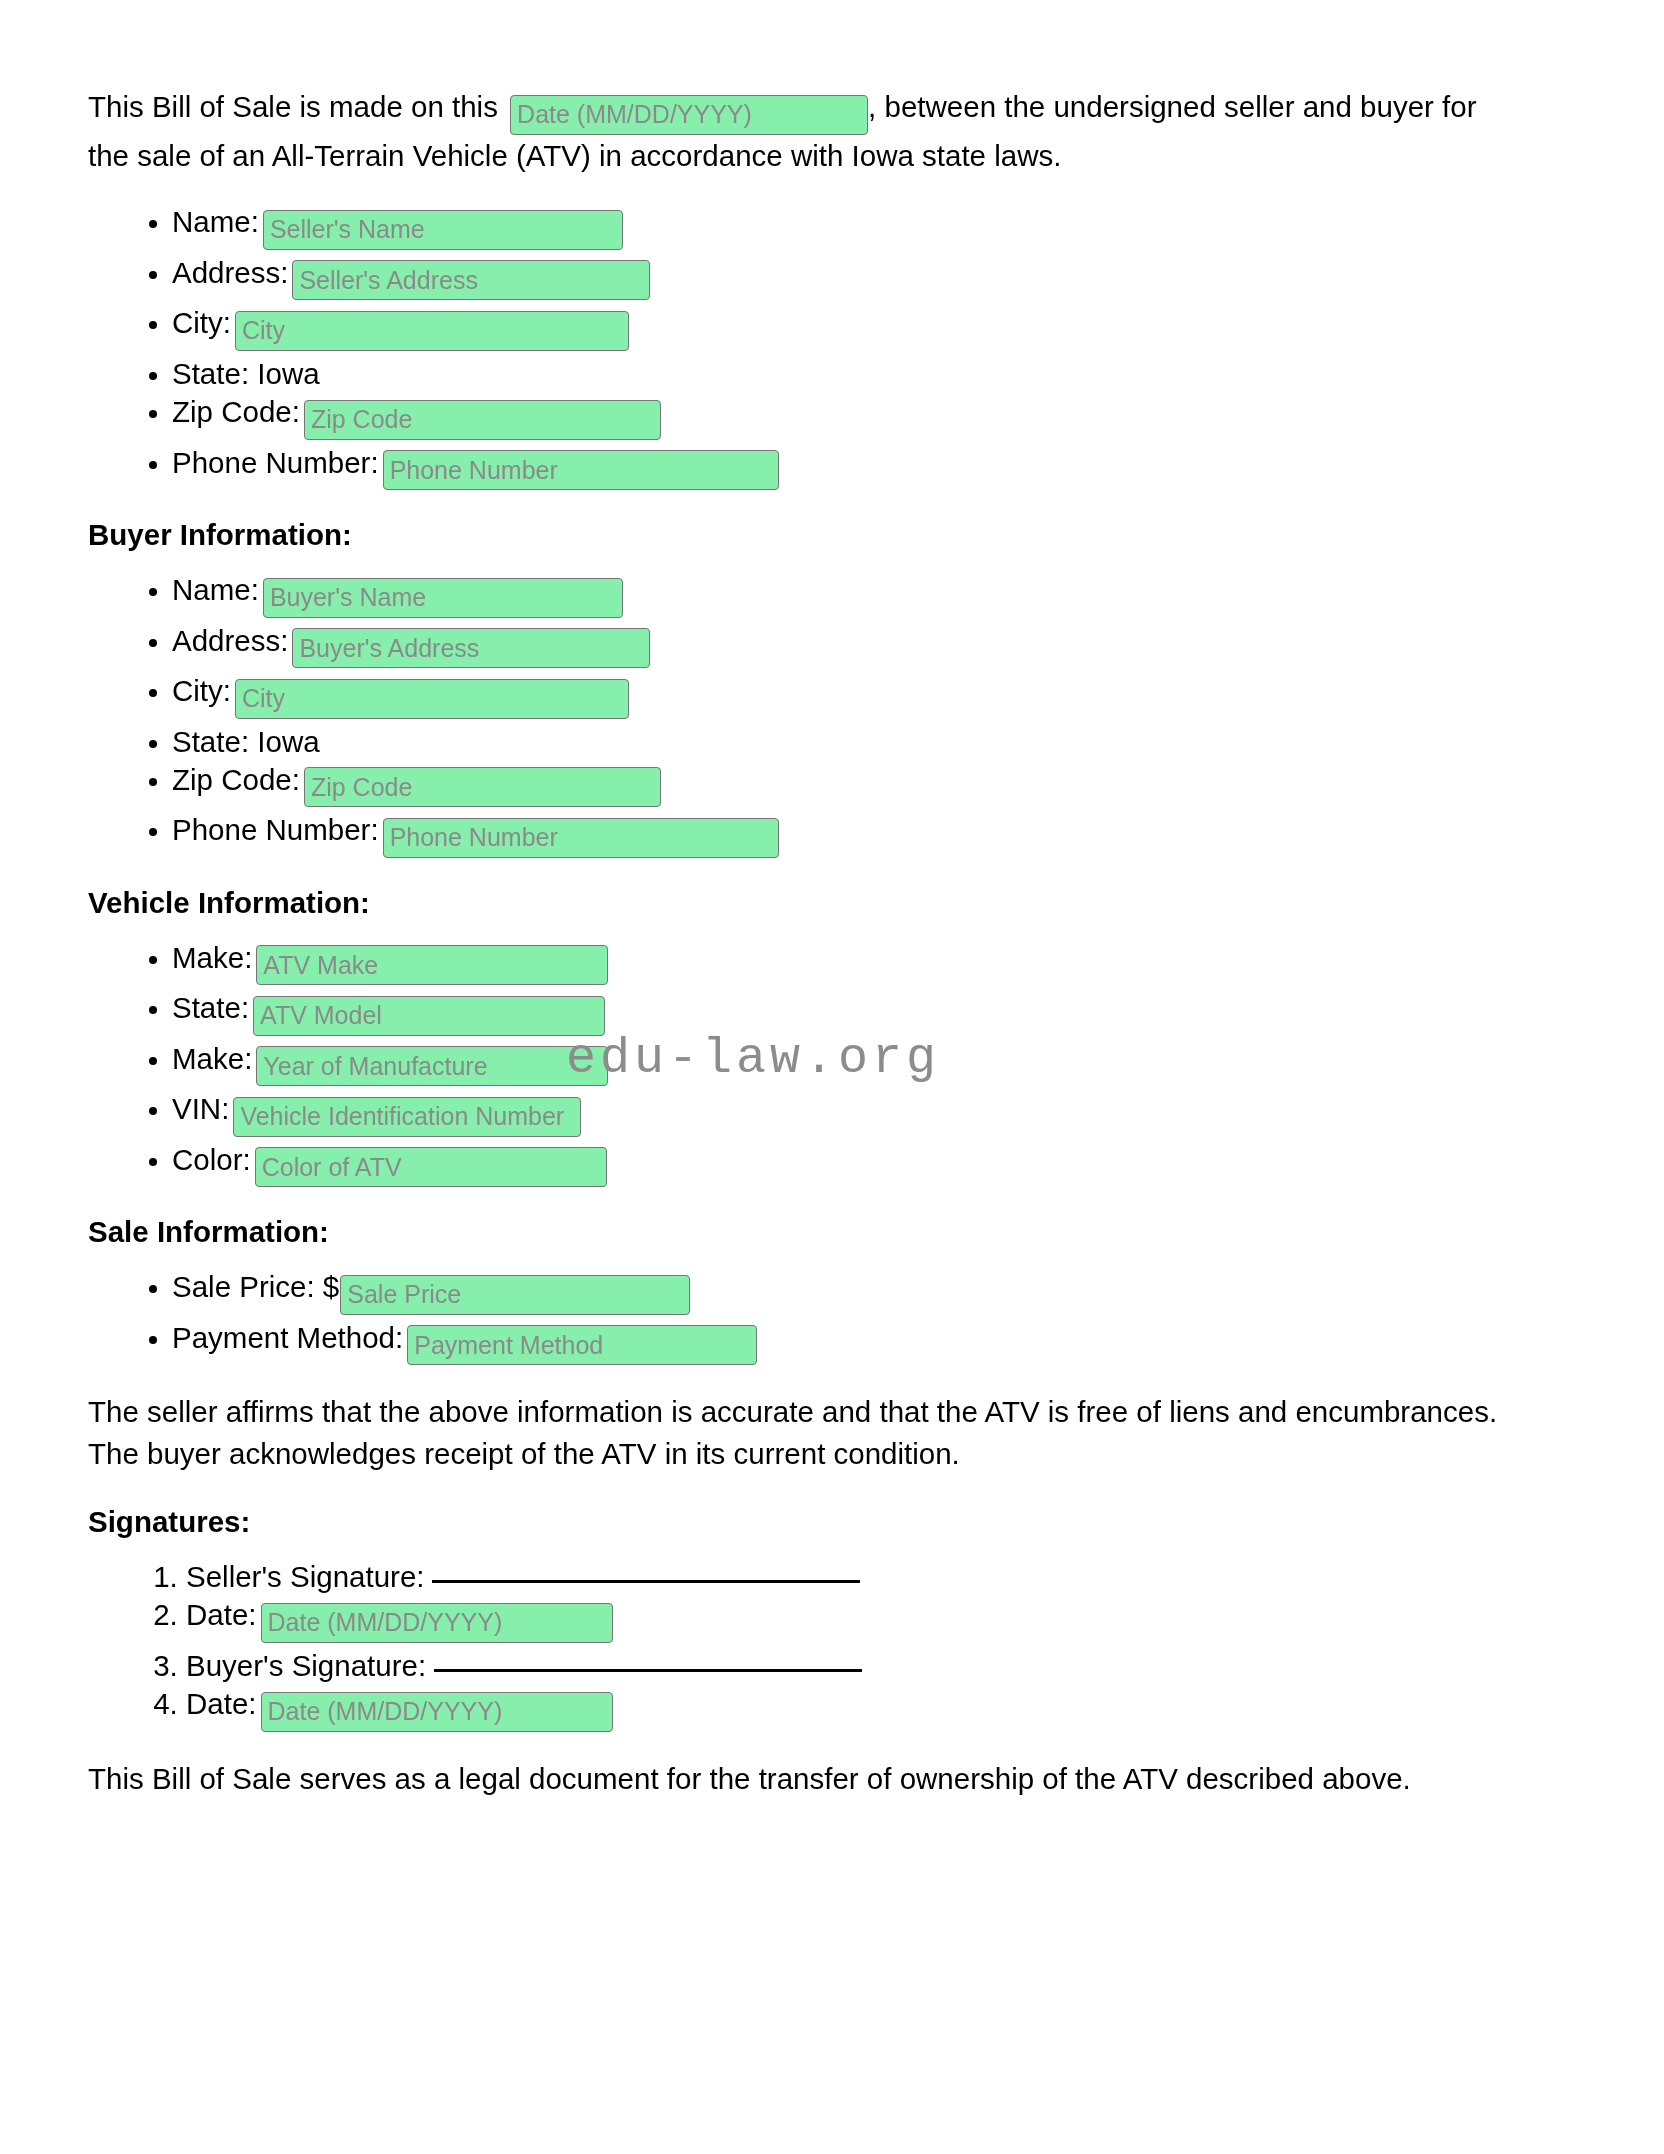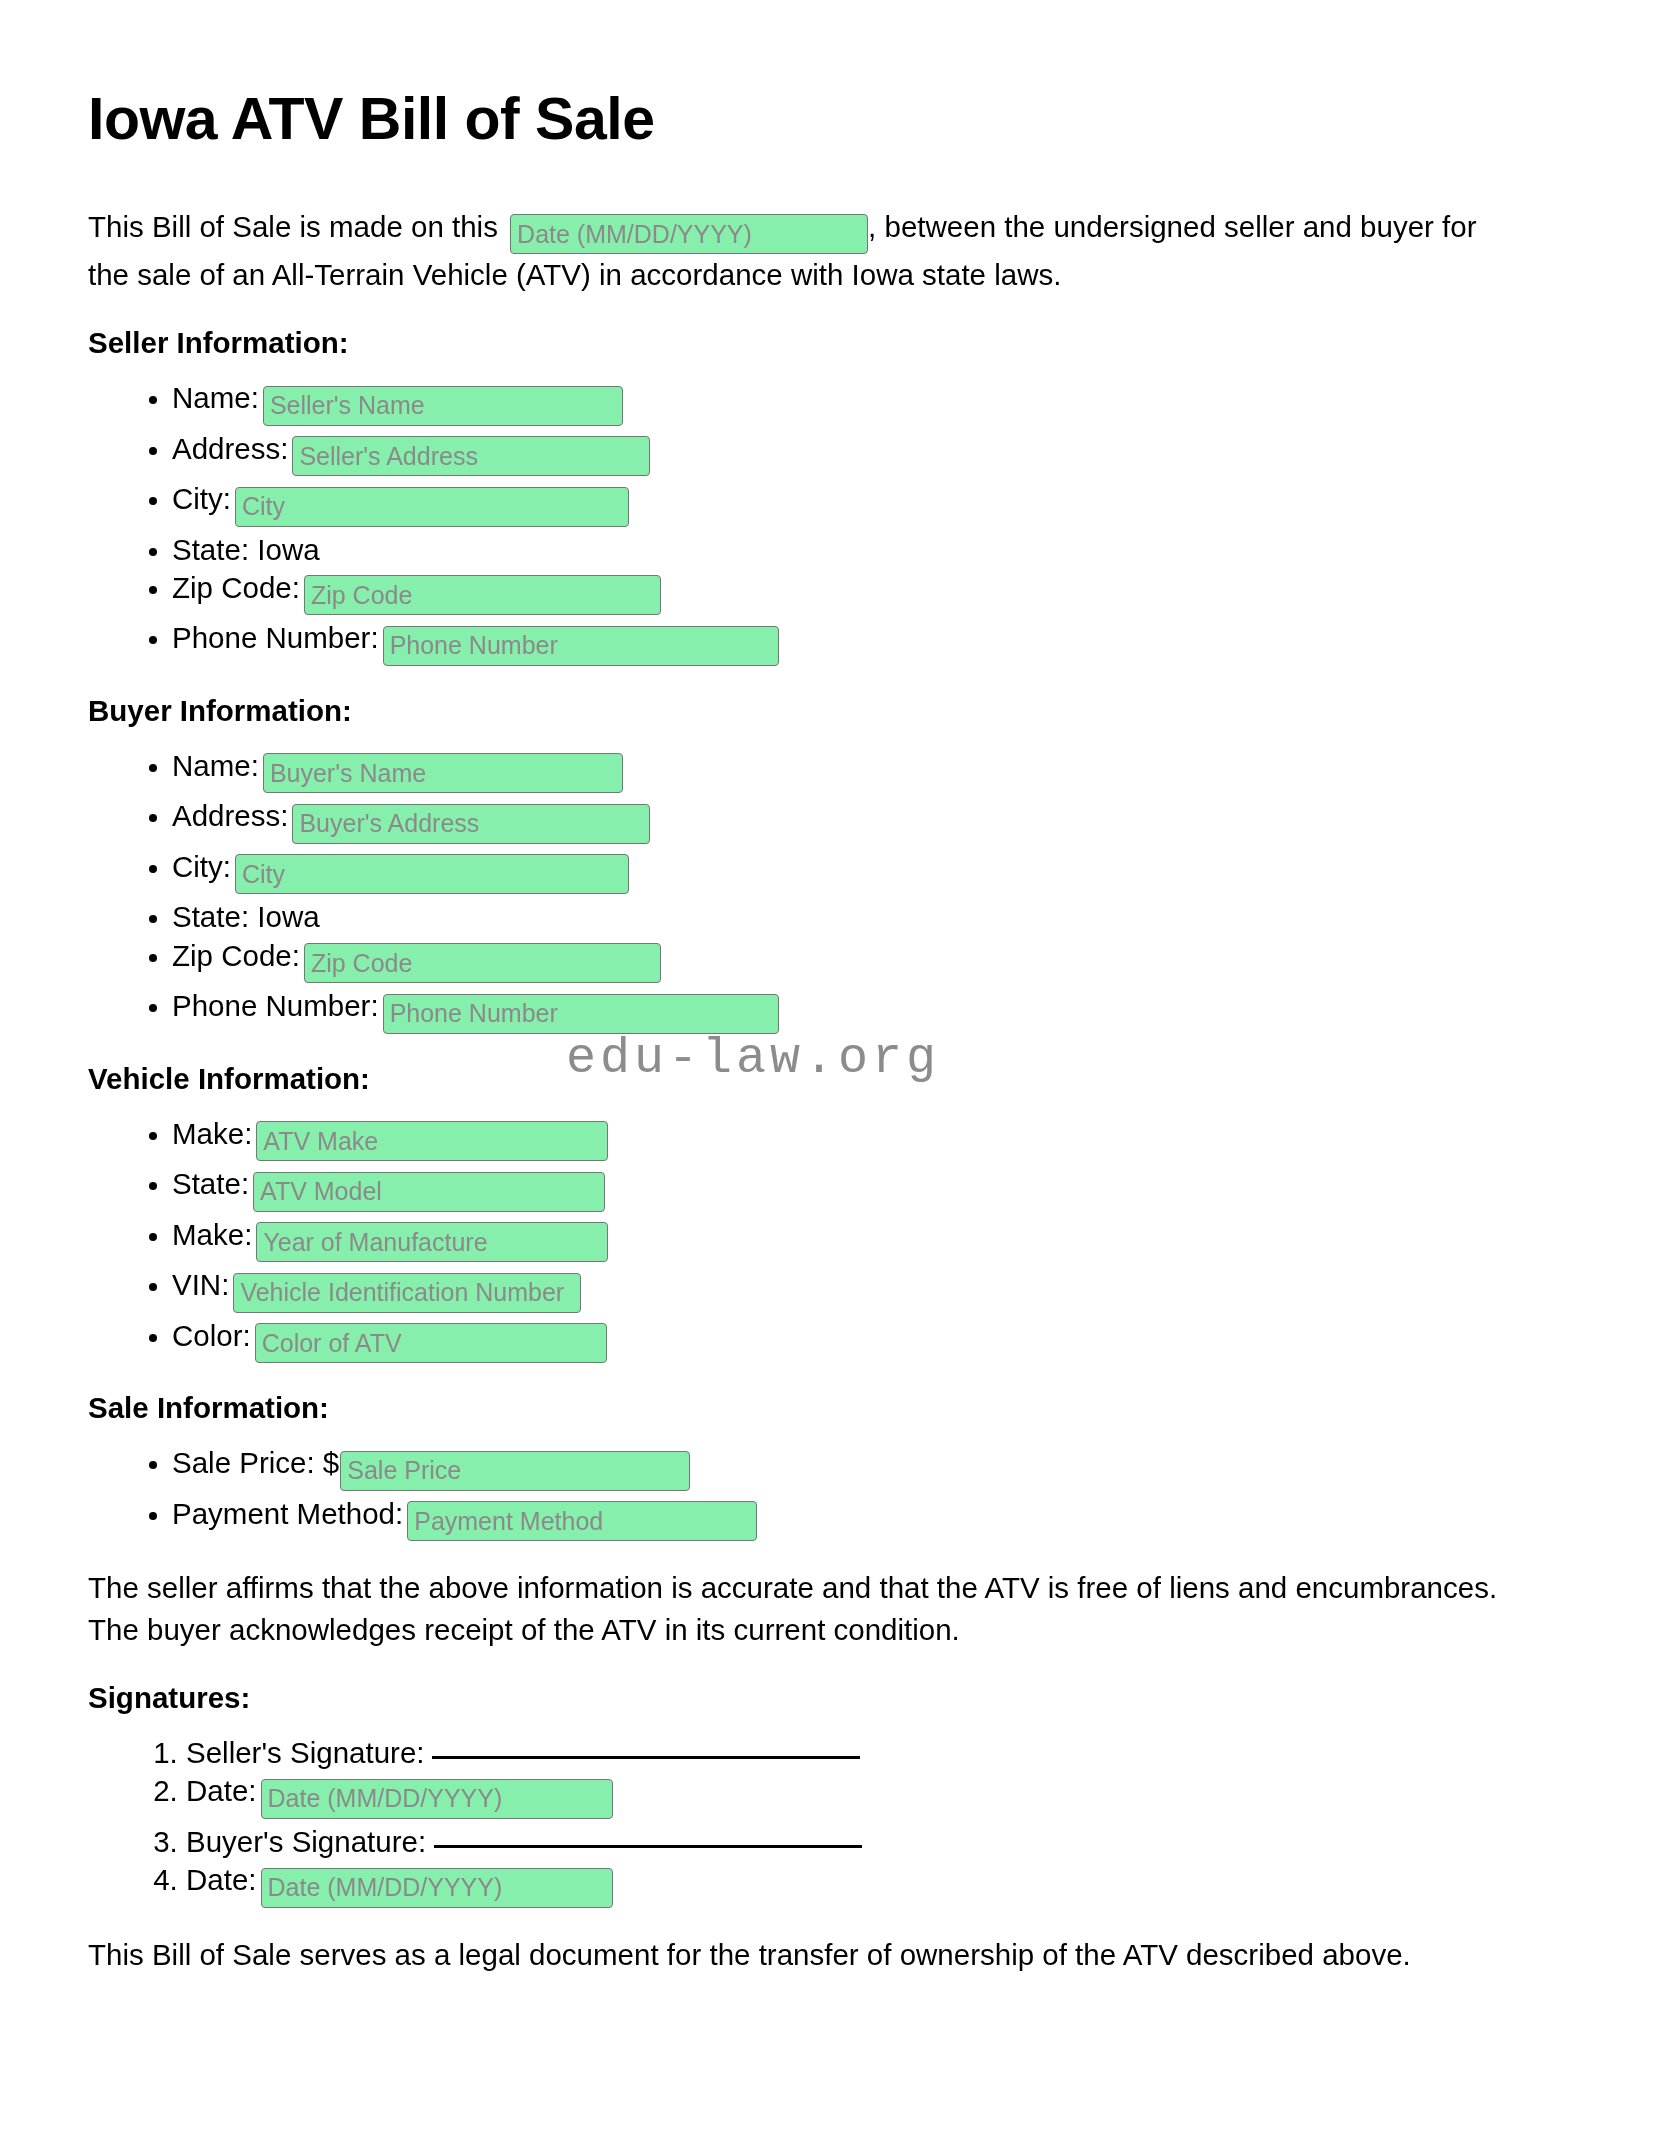--- a/index.html
+++ b/index.html
@@ -121,25 +121,23 @@
     white-space: nowrap;
     pointer-events: none;
     user-select: none;
   }
 </style>
 </head>
 <body>
 
 <div class="page">
 
-  <h1 class="doc-title">Iowa ATV Bill of Sale</h1>
 
   <p class="para"><span>This Bill of Sale is made on this</span> <input class="fld w-date" type="text" placeholder="Date (MM/DD/YYYY)" style=""><span>, between the undersigned seller and buyer for the sale of an All-Terrain Vehicle (ATV) in accordance with Iowa state laws.</span></p>
 
-  <h2 class="section-title">Seller Information:</h2>
   <ul class="field-list">
     <li><span class="lbl">Name:</span><input class="fld w-name" type="text" placeholder="Seller's Name" style=""></li>
     <li><span class="lbl">Address:</span><input class="fld w-addr" type="text" placeholder="Seller's Address" style=""></li>
     <li><span class="lbl">City:</span><input class="fld w-city" type="text" placeholder="City" style=""></li>
     <li><span class="lbl">State: Iowa</span></li>
     <li><span class="lbl">Zip Code:</span><input class="fld w-zip" type="text" placeholder="Zip Code" style=""></li>
     <li><span class="lbl">Phone Number:</span><input class="fld w-phone" type="text" placeholder="Phone Number" style=""></li>
   </ul>
 
   <h2 class="section-title">Buyer Information:</h2>

